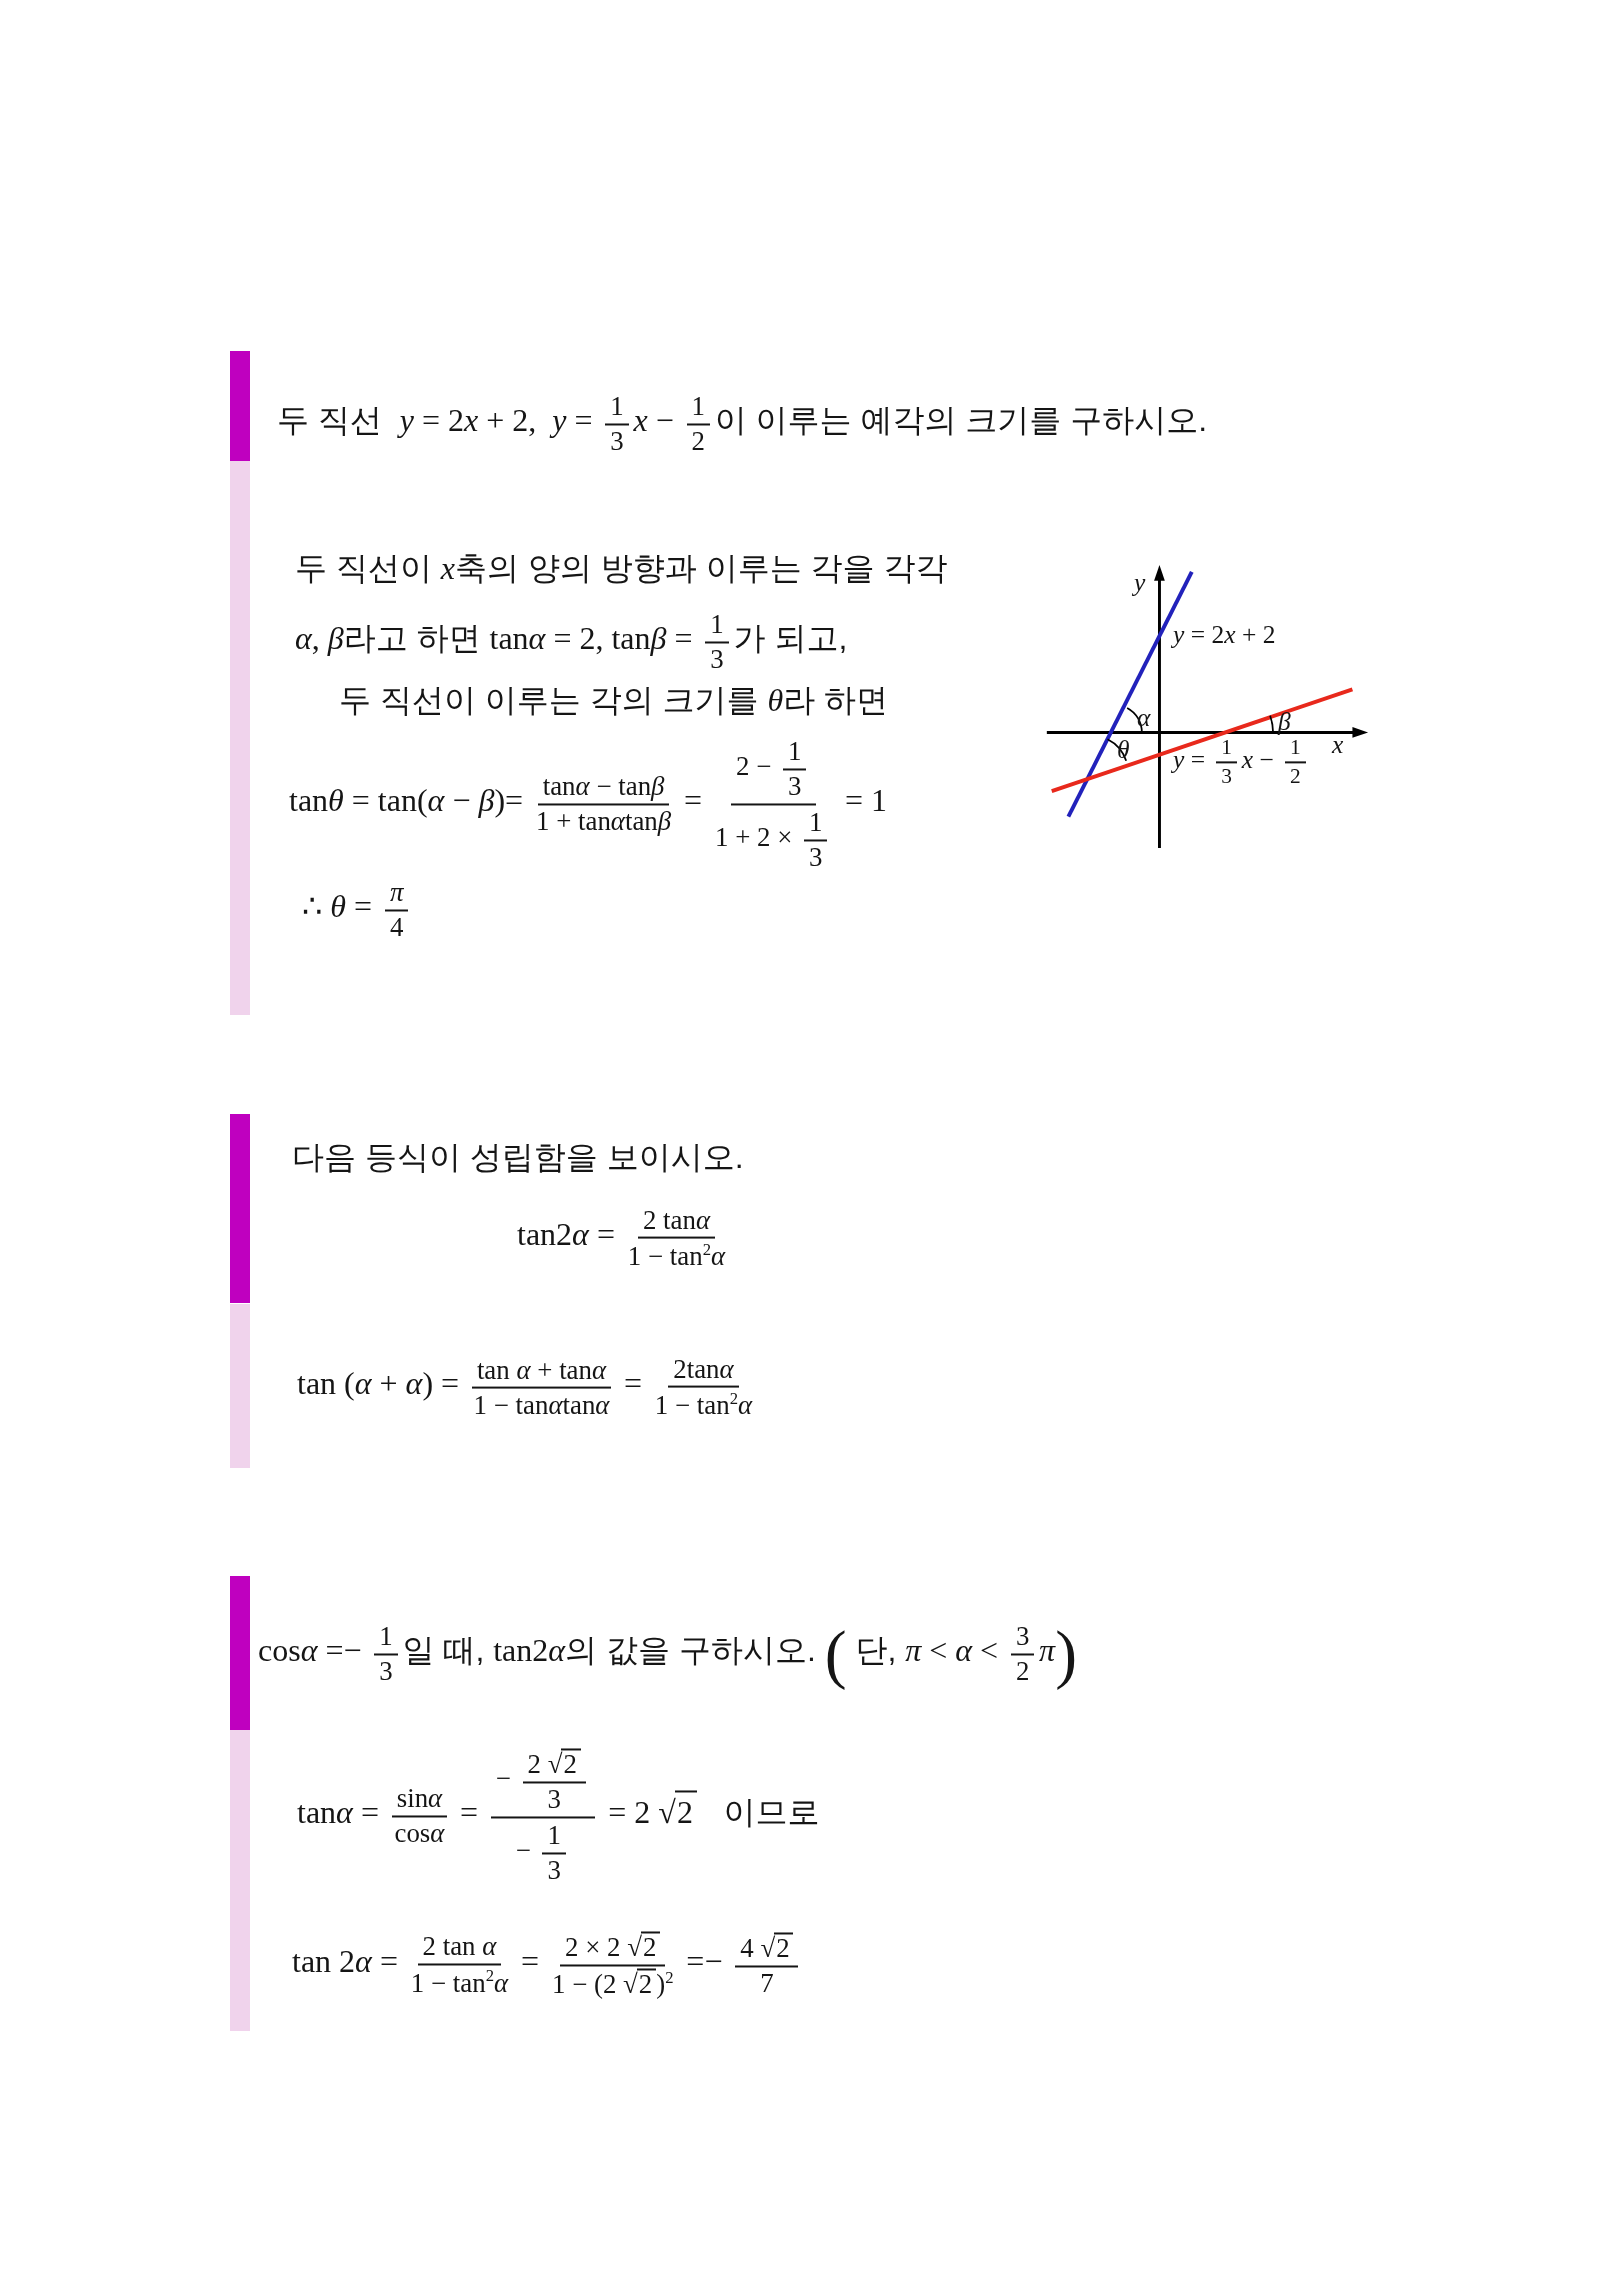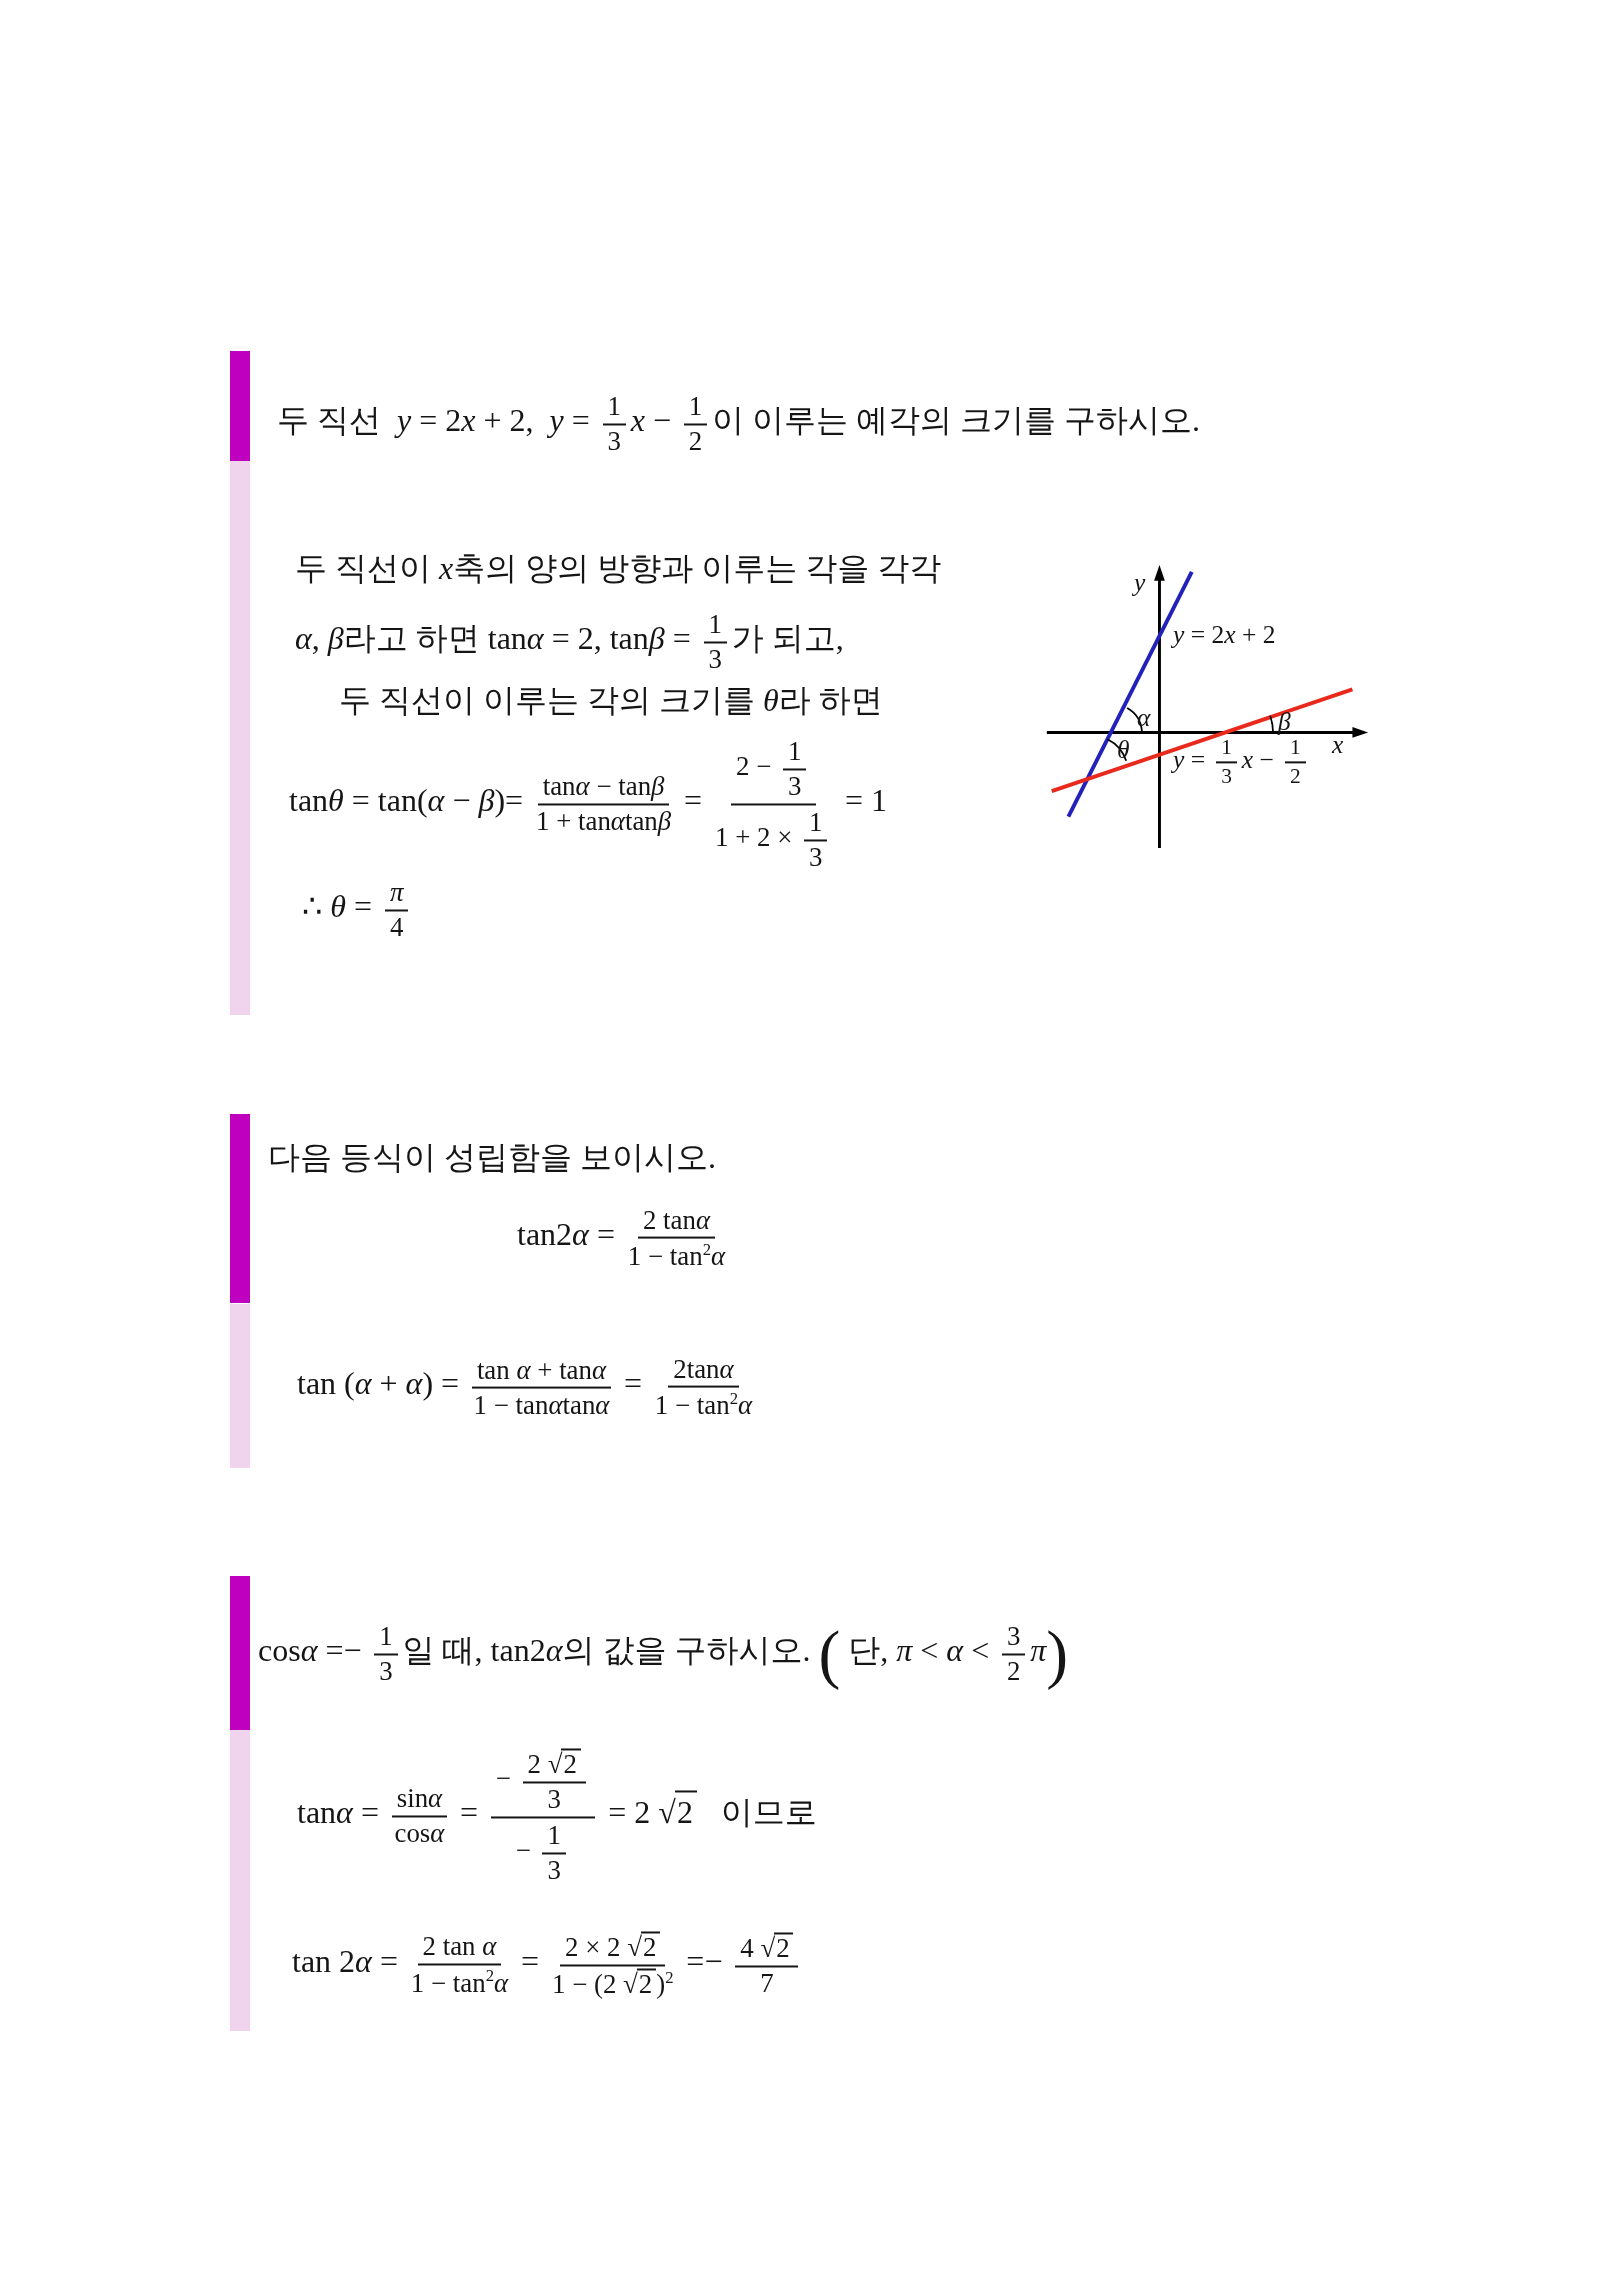--- a/index.html
+++ b/index.html
@@ -8,21 +8,21 @@
     overflow:hidden; color:#151515; font-size:32px;
     font-family:"Liberation Serif", serif;
   }
   .bar { position:absolute; left:230px; width:19.6px; }
   .bar-dark  { background:var(--bar-dark,  #bf00bf); }
   .bar-light { background:var(--bar-light, #f0d3ec); }
 
   .fline { position:absolute; transform:translateY(-50%); white-space:nowrap; line-height:1.25; }
   .fline span { white-space:pre; }
 
-  .tk-k { font-family:Liberation Serif, serif; }
+  .tk-k { font-family:Liberation Sans, sans-serif; }
   .tk-r { font-family:"Liberation Serif", serif; }
   .tk-i { font-family:"Liberation Serif", serif; font-style:italic; }
   .tk-sup { font-family:"Liberation Serif", serif; font-size:0.62em; vertical-align:10.8px; }
   .tk-paren { font-family:"Liberation Serif", serif; font-size:2.05em; font-weight:300;
               vertical-align:middle; line-height:0.95; }
 
   .frac { display:inline-flex; flex-direction:column; align-items:center;
           vertical-align:middle; margin:0 4.9px; font-size:0.84em; line-height:1.08;
           text-align:center; }
   .frac .frac { font-size:1em; }
@@ -78,21 +78,21 @@
     <div class="glabel" style="left:134px; top:76px;"><span class="tk-i">y</span><span class="tk-r"> = 2</span><span class="tk-i">x</span><span class="tk-r"> + 2</span></div>
     <div class="glabel" style="left:134px; top:203px;"><span class="tk-i">y</span><span class="tk-r"> = </span><span class="frac"><span class="fnum"><span class="tk-r">1</span></span><span class="fden"><span class="tk-r">3</span></span></span><span class="tk-i">x</span><span class="tk-r"> − </span><span class="frac"><span class="fnum"><span class="tk-r">1</span></span><span class="fden"><span class="tk-r">2</span></span></span></div>
     <div class="glabel" style="left:98px; top:159px;"><span class="tk-i">α</span></div>
     <div class="glabel" style="left:239px; top:163px;"><span class="tk-i">β</span></div>
     <div class="glabel" style="left:78px;  top:191px;"><span class="tk-i">θ</span></div>
   </div>
 
   <div class="bar bar-dark" style="top:1114px; height:189px;"></div>
   <div class="bar bar-light" style="top:1304px; height:164px;"></div>
 
-  <div class="fline tk-k" style="left:268px; top:1157px;">다음 등식이 성립함을 보이시오.</div>
+  <div class="fline tk-k" style="left:292px; top:1157px;">다음 등식이 성립함을 보이시오.</div>
 
   <div class="fline" style="left:517px; top:1238px;"><span class="tk-r">tan2</span><span class="tk-i">α</span><span class="tk-r"> = </span><span class="frac"><span class="fnum"><span class="tk-r">2 tan</span><span class="tk-i">α</span></span><span class="fden"><span class="tk-r">1 − tan</span><span class="tk-sup">2</span><span class="tk-i">α</span></span></span></div>
 
   <div class="fline" style="left:297px; top:1387px;"><span class="tk-r">tan (</span><span class="tk-i">α</span><span class="tk-r"> + </span><span class="tk-i">α</span><span class="tk-r">) = </span><span class="frac"><span class="fnum"><span class="tk-r">tan </span><span class="tk-i">α</span><span class="tk-r"> + tan</span><span class="tk-i">α</span></span><span class="fden"><span class="tk-r">1 − tan</span><span class="tk-i">α</span><span class="tk-r">tan</span><span class="tk-i">α</span></span></span><span class="tk-r"> = </span><span class="frac"><span class="fnum"><span class="tk-r">2tan</span><span class="tk-i">α</span></span><span class="fden"><span class="tk-r">1 − tan</span><span class="tk-sup">2</span><span class="tk-i">α</span></span></span></div>
 
   <div class="bar bar-dark" style="top:1576px; height:154px;"></div>
   <div class="bar bar-light" style="top:1730px; height:301px;"></div>
 
   <div class="fline" style="left:258px; top:1654px;"><span class="tk-r">cos</span><span class="tk-i">α</span><span class="tk-r"> =− </span><span class="frac"><span class="fnum"><span class="tk-r">1</span></span><span class="fden"><span class="tk-r">3</span></span></span><span class="tk-k">일 때, </span><span class="tk-r">tan2</span><span class="tk-i">α</span><span class="tk-k">의 값을 구하시오. </span><span class="tk-paren">(</span><span class="tk-k"> 단, </span><span class="tk-i">π</span><span class="tk-r"> &lt; </span><span class="tk-i">α</span><span class="tk-r"> &lt; </span><span class="frac"><span class="fnum"><span class="tk-r">3</span></span><span class="fden"><span class="tk-r">2</span></span></span><span class="tk-i">π</span><span class="tk-paren">)</span></div>
 

